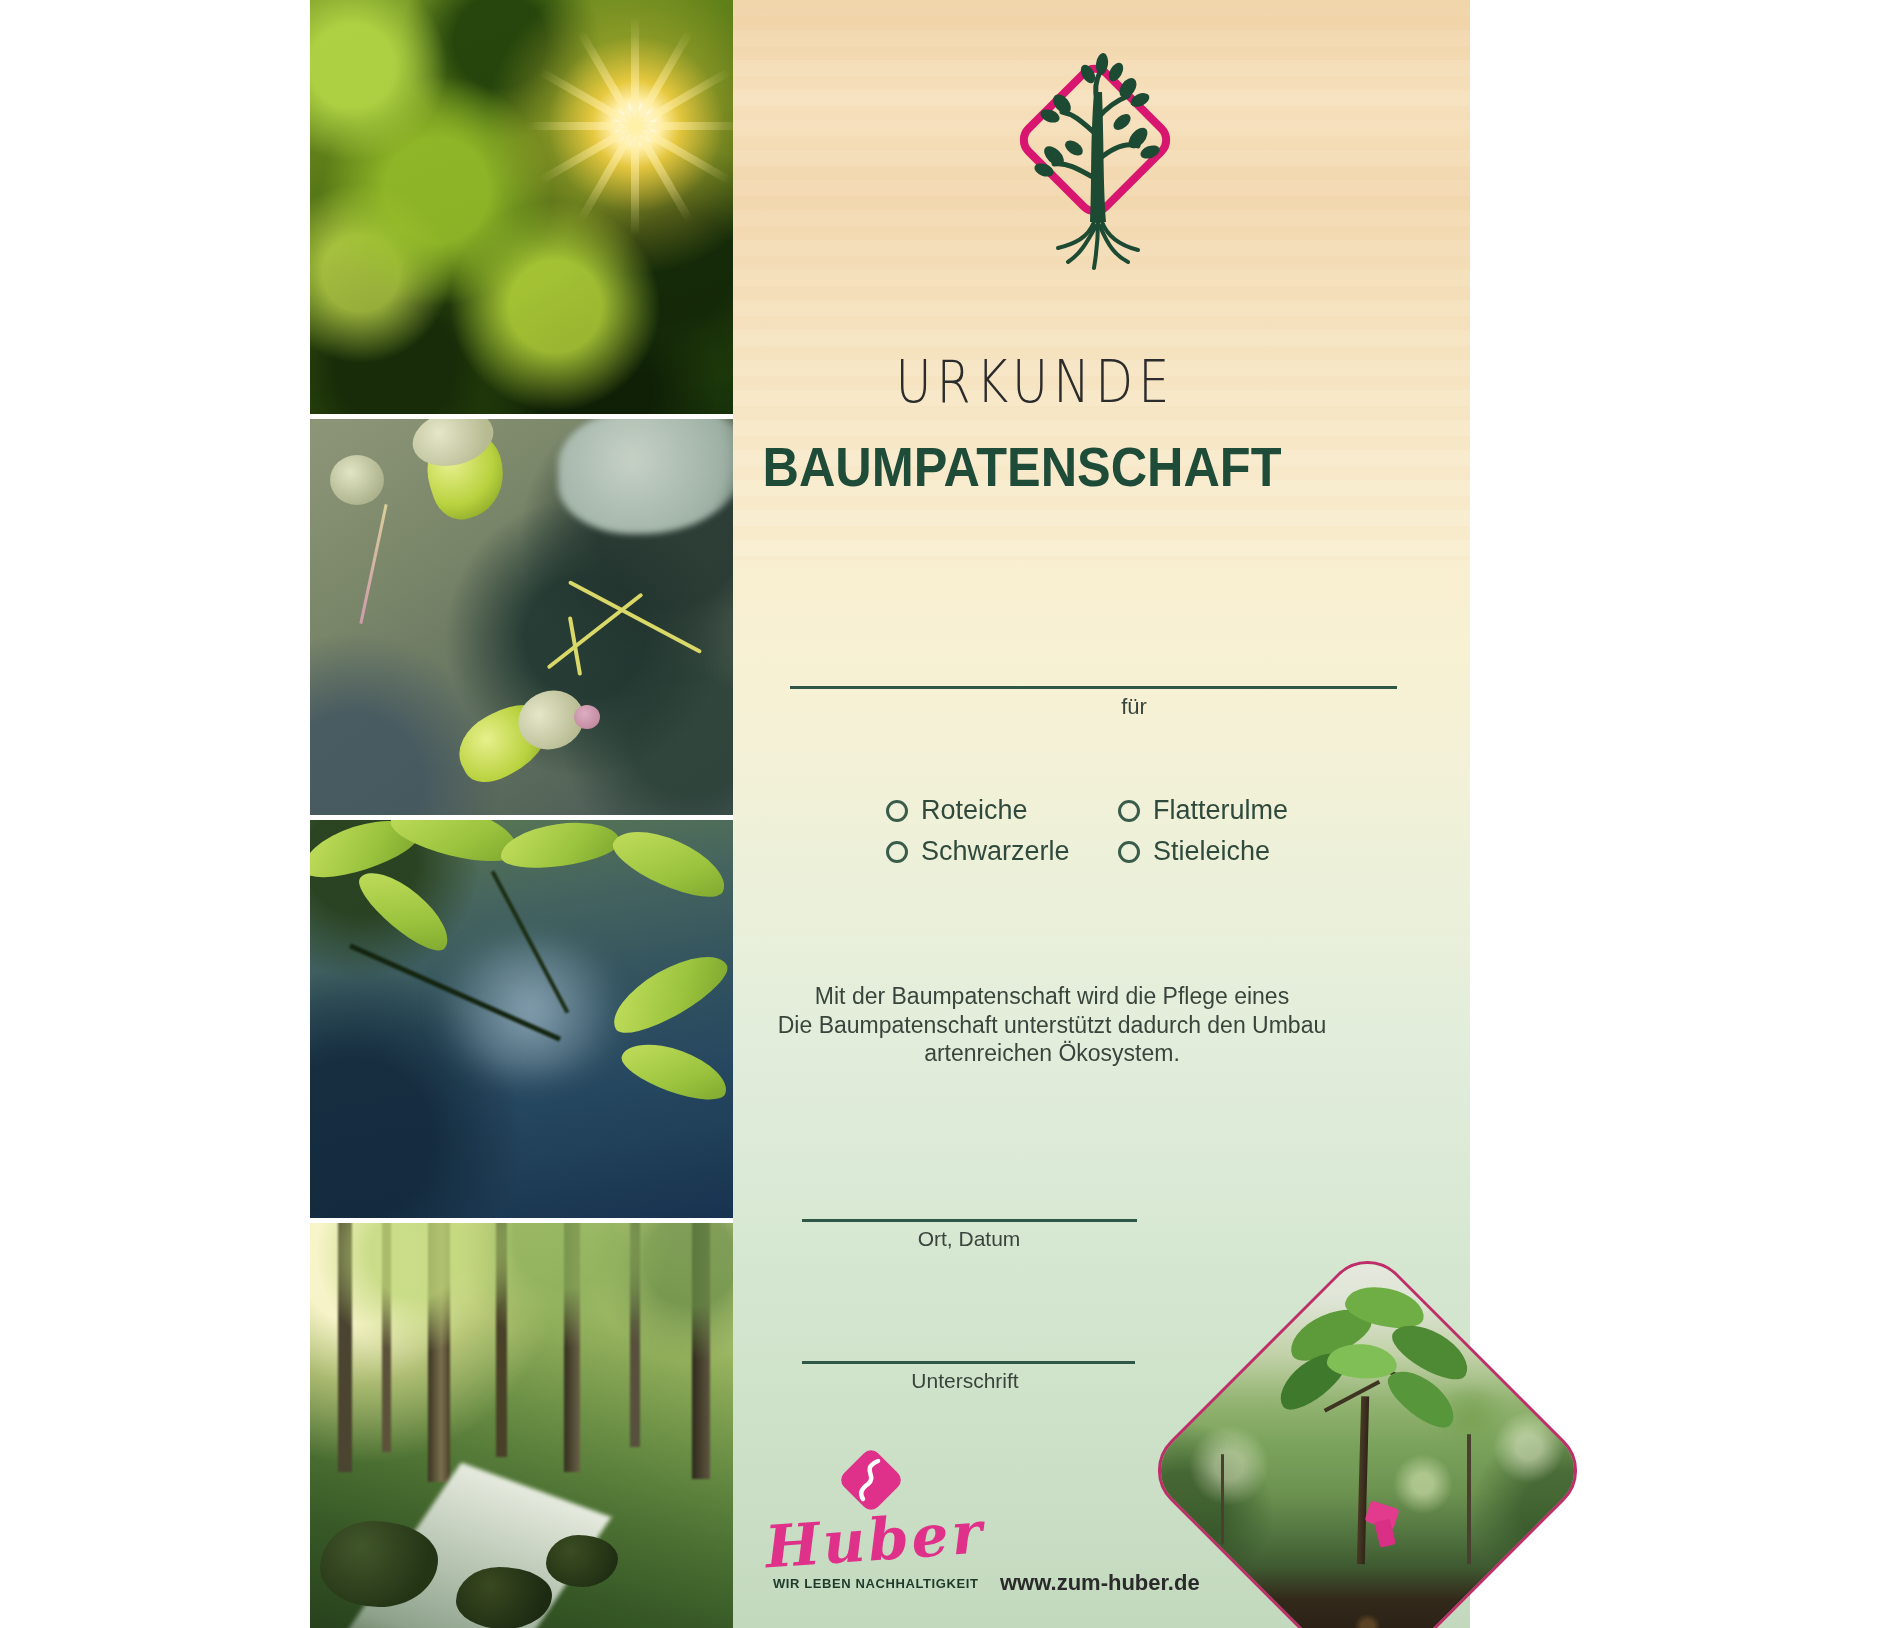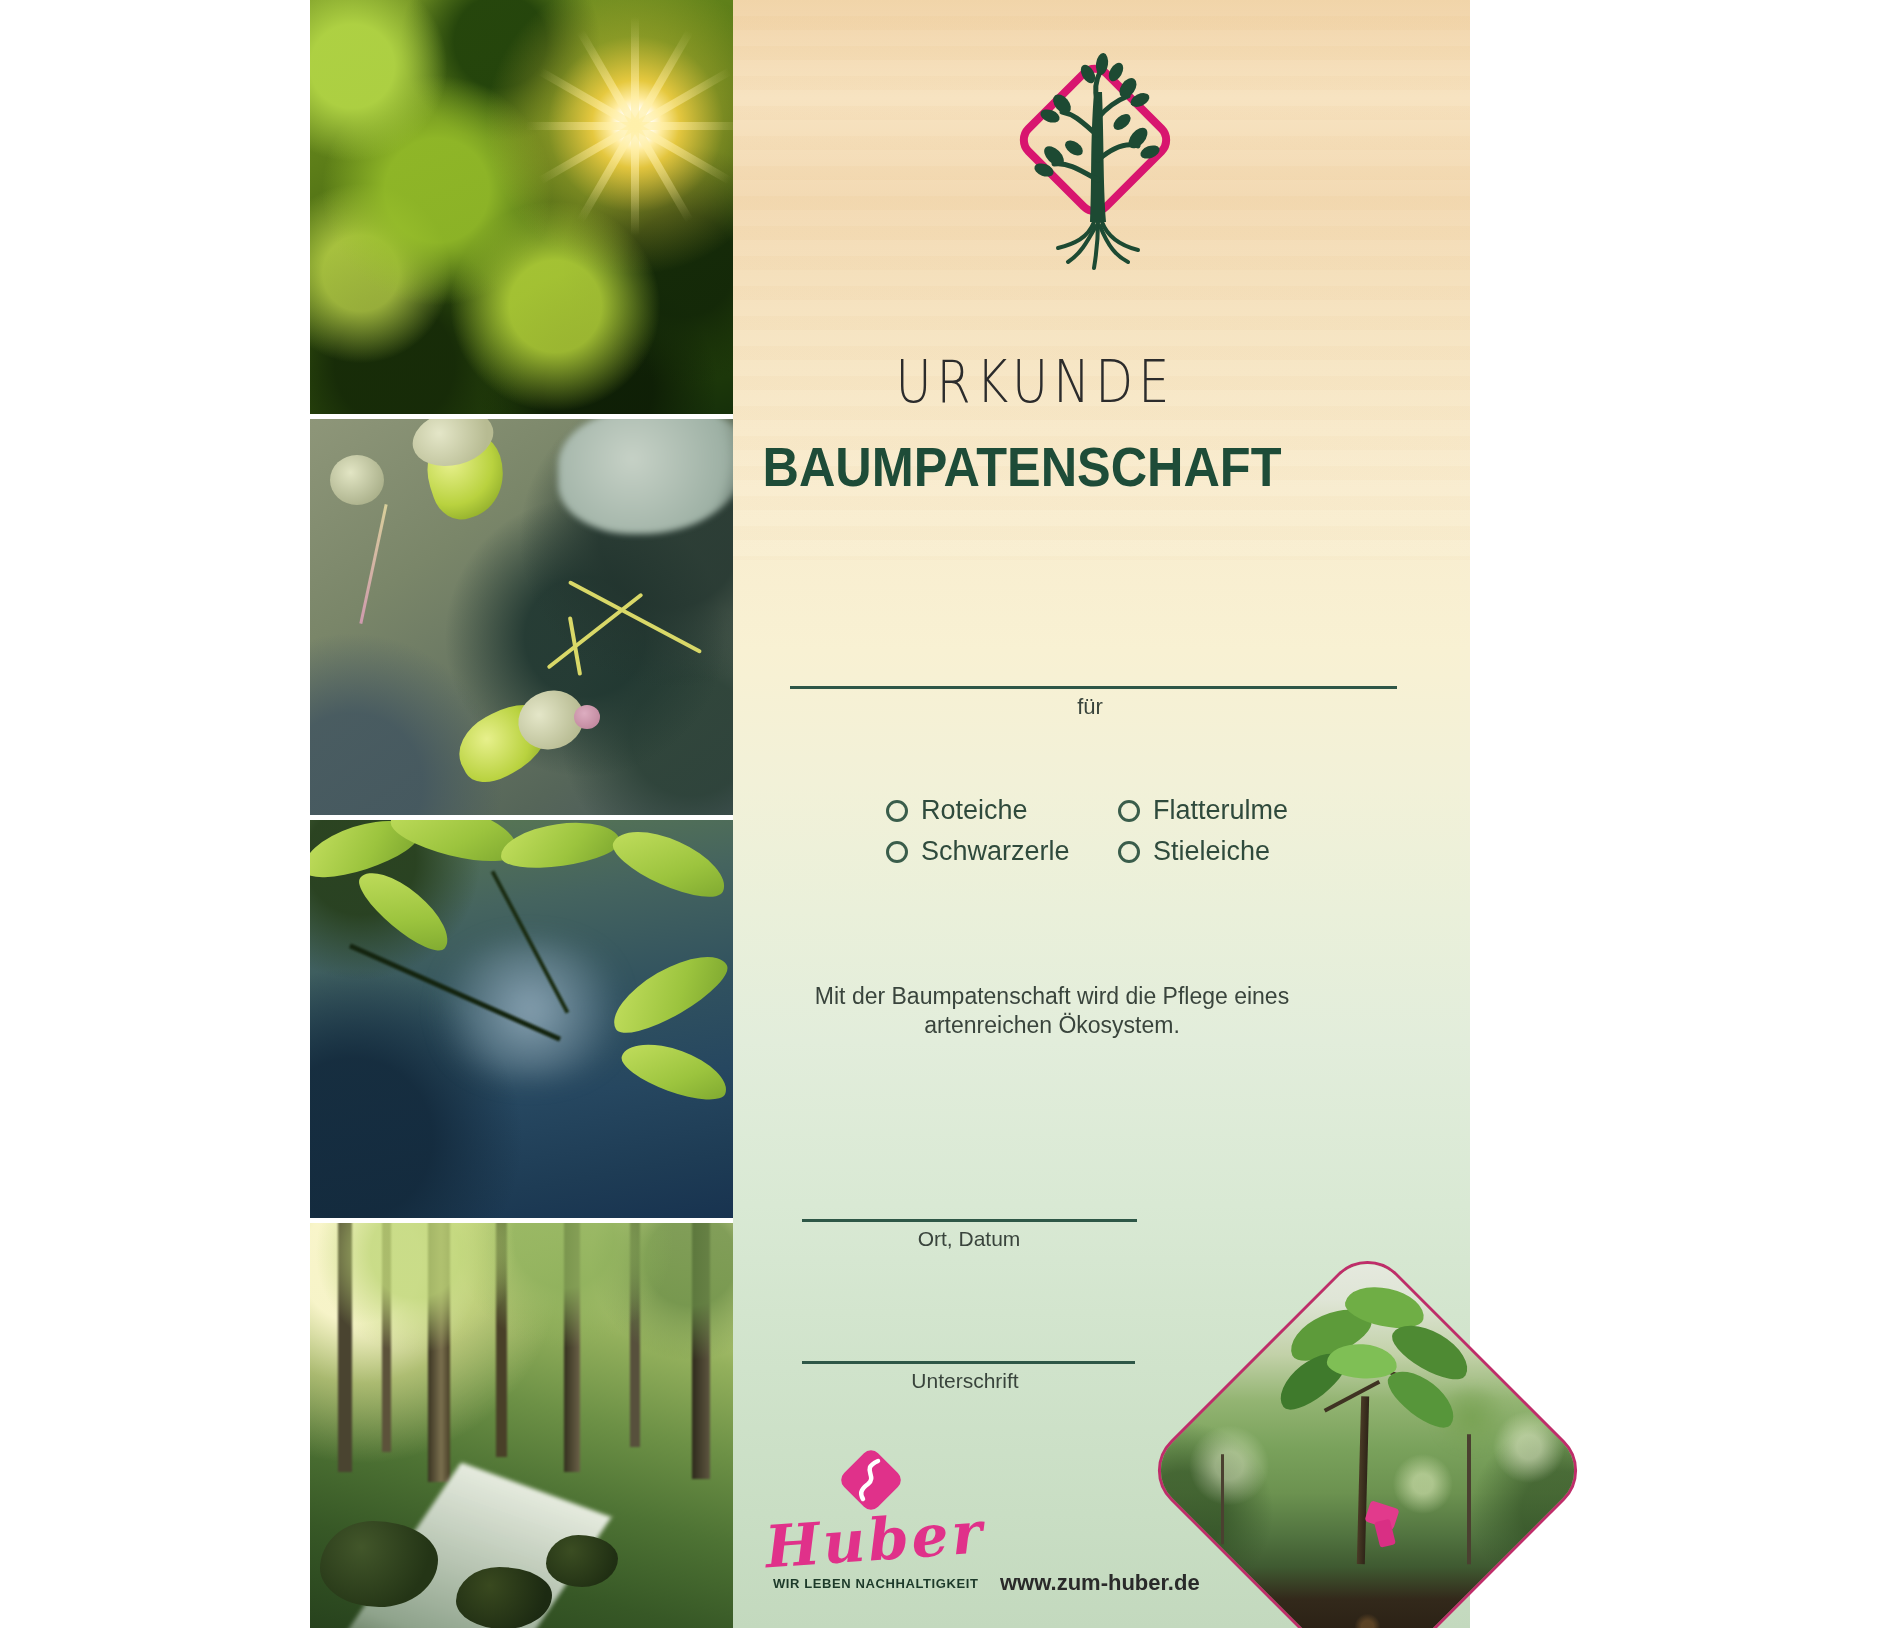--- a/index.html
+++ b/index.html
@@ -118,21 +118,21 @@
     letter-spacing:6px;color:#2c2c2c;transform:scaleX(.85);}
   .subtitle{position:absolute;left:722px;top:434px;width:600px;text-align:center;
     font-weight:bold;font-size:56px;letter-spacing:0;color:#1e4c38;transform:scaleX(.9);}
 
   
   .fill-line{position:absolute;border-top:3px solid #2e5747;height:0;}
   .line-for{left:790px;top:686px;width:607px;}
   .line-ort{left:802px;top:1219px;width:335px;}
   .line-sig{left:802px;top:1361px;width:333px;}
   .line-label{position:absolute;text-align:center;font-size:22px;color:#39443c;}
-  .lab-for{left:1040px;top:694px;width:100px;}
+  .lab-for{left:1084px;top:694px;width:100px;}
   .lab-ort{left:869px;top:1227px;width:200px;font-size:21px;}
   .lab-sig{left:865px;top:1369px;width:200px;font-size:21px;}
 
   
   .option{position:absolute;display:flex;align-items:center;gap:13px;}
   .op1{left:886px;top:795px;justify-content:space-between;} .op2{left:1118px;top:795px;}
   .op3{left:886px;top:836px;} .op4{left:1118px;top:836px;}
   .radio{width:22px;height:22px;border:3px solid #3a5d4b;border-radius:50%;background:transparent;box-sizing:border-box;}
   .opt-label{font-size:27px;color:#2f4a3c;}
 
@@ -304,20 +304,21 @@
     <span class="radio"></span>
     <span class="opt-label">Schwarzerle</span>
   </div>
   <div class="option op4">
     <span class="radio"></span>
     <span class="opt-label">Stieleiche</span>
   </div>
 
   <div class="body-par">
     <div>Mit der Baumpatenschaft wird die Pflege eines</div>
+    <div>Die Baumpatenschaft unterstützt dadurch den Umbau</div>
     <div>artenreichen Ökosystem.</div>
   </div>
 
   <div class="fill-line line-ort"></div>
   <div class="line-label lab-ort">Ort, Datum</div>
   <div class="fill-line line-sig"></div>
   <div class="line-label lab-sig">Unterschrift</div>
 
   <div class="huber-diamond">
     <svg width="48" height="48" viewBox="0 0 48 48">

